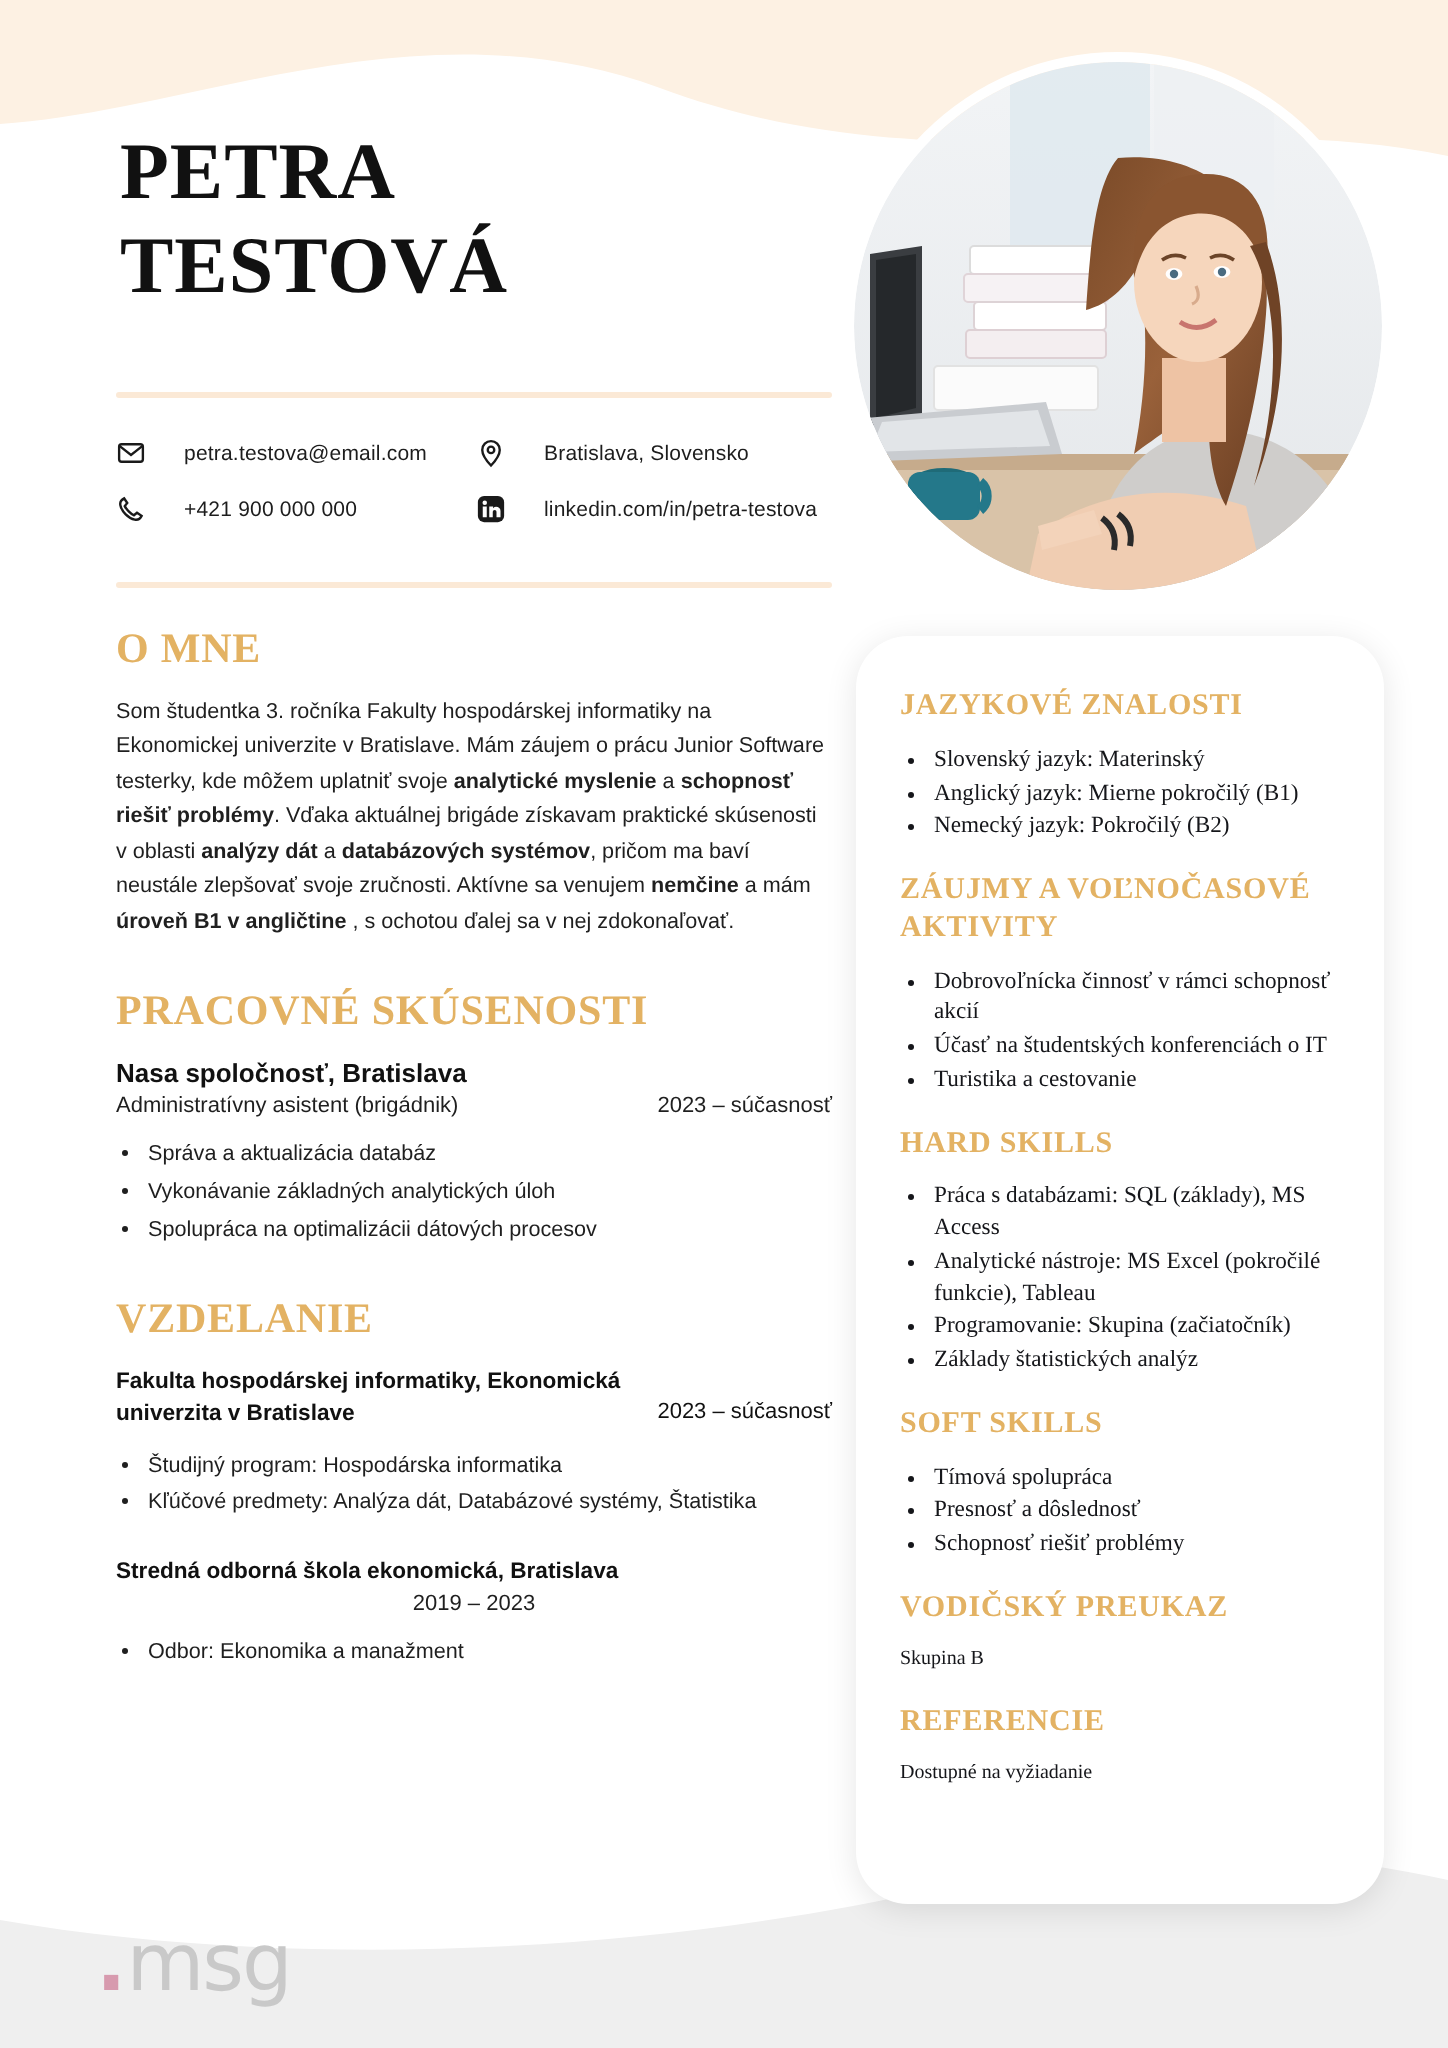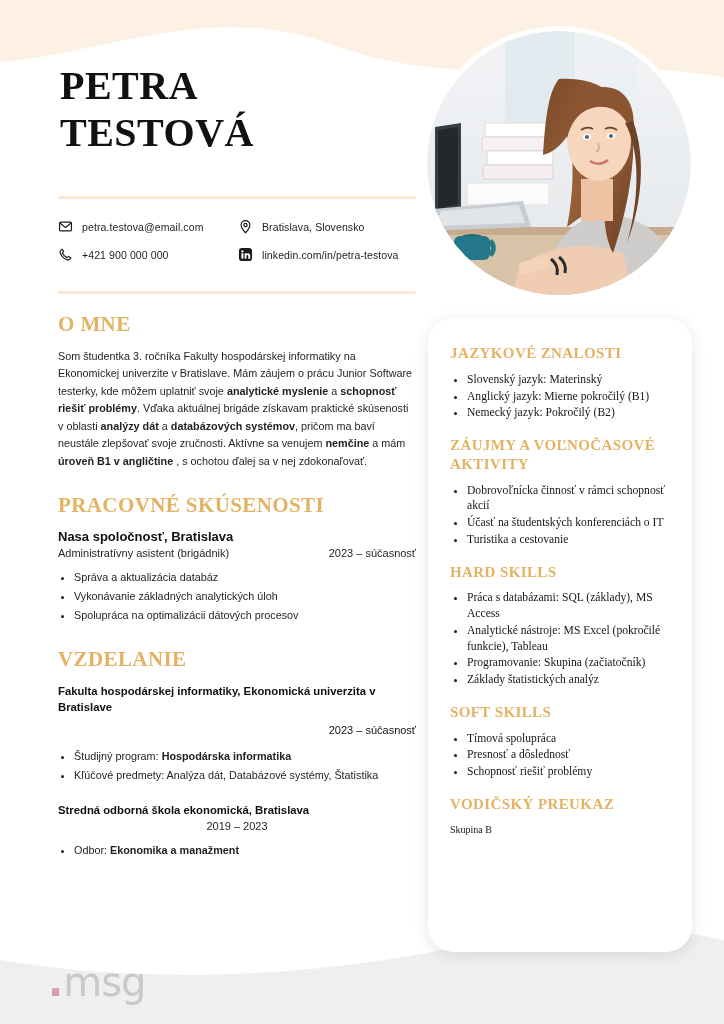--- a/index.html
+++ b/index.html
@@ -70,21 +70,21 @@
     position: absolute;
     top: 219px; left: 58px;
     width: 372px;
     display: grid;
     grid-template-columns: 180px 192px;
     grid-row-gap: 13px;
   }
   .contact-item {
     display: flex;
     align-items: center;
-    gap: 9px;
+    gap: 19px;
     font-size: 10.5px;
     color: #1d1d1d;
     letter-spacing: 0.1px;
     text-align: right;
   }
   .contact-item svg { flex: none; display: block; }
   .contact-text { white-space: nowrap; }
 
   
   .photo {
@@ -150,28 +150,27 @@
   ul.bullets {
     margin: 10px 0 0 16px;
     padding: 0;
   }
   ul.bullets li {
     font-size: 10.8px;
     line-height: 1.55;
     margin-bottom: 2px;
     color: #1f1f1f;
   }
-  ul.bullets li b { font-weight: bold; }
+  ul.bullets li b { font-weight: normal; }
 
   .edu-head {
     font-size: 11.3px;
     font-weight: bold;
     color: #111;
     line-height: 1.42;
-    flex-direction: column;
   }
   .edu-head-row {
     display: flex;
     justify-content: space-between;
     align-items: flex-end;
     gap: 8px;
   }
   .edu-head-row .dates {
     font-weight: normal;
     font-size: 11px;
@@ -464,20 +463,24 @@
         <li>Presnosť a dôslednosť</li>
         <li>Schopnosť riešiť problémy</li>
       </ul>
     </div>
 
     <div class="sb-block">
       <h3 class="section-title">VODIČSKÝ PREUKAZ</h3>
       <div class="plain">Skupina B</div>
     </div>
 
+    <div class="sb-block">
+      <h3 class="section-title">REFERENCIE</h3>
+      <div class="plain">Dostupné na vyžiadanie</div>
+    </div>
 
   </aside>
 
   <div class="footer-logo">
     <span class="logo-dot">.</span>
     <span class="logo-word">msg</span>
   </div>
 
 </div>
 

